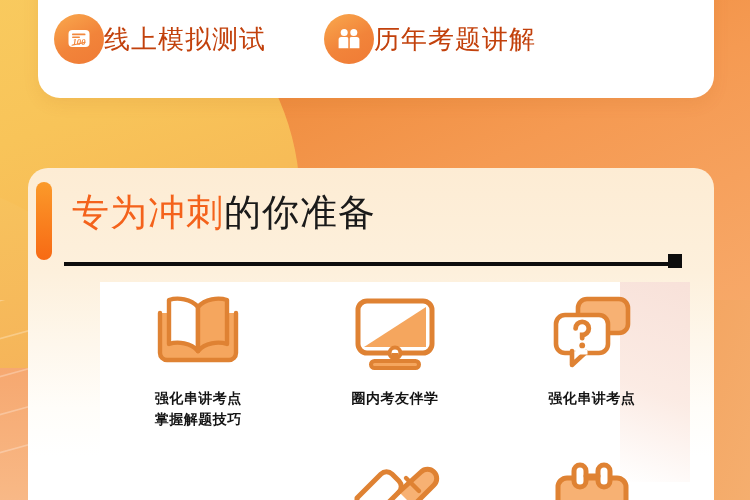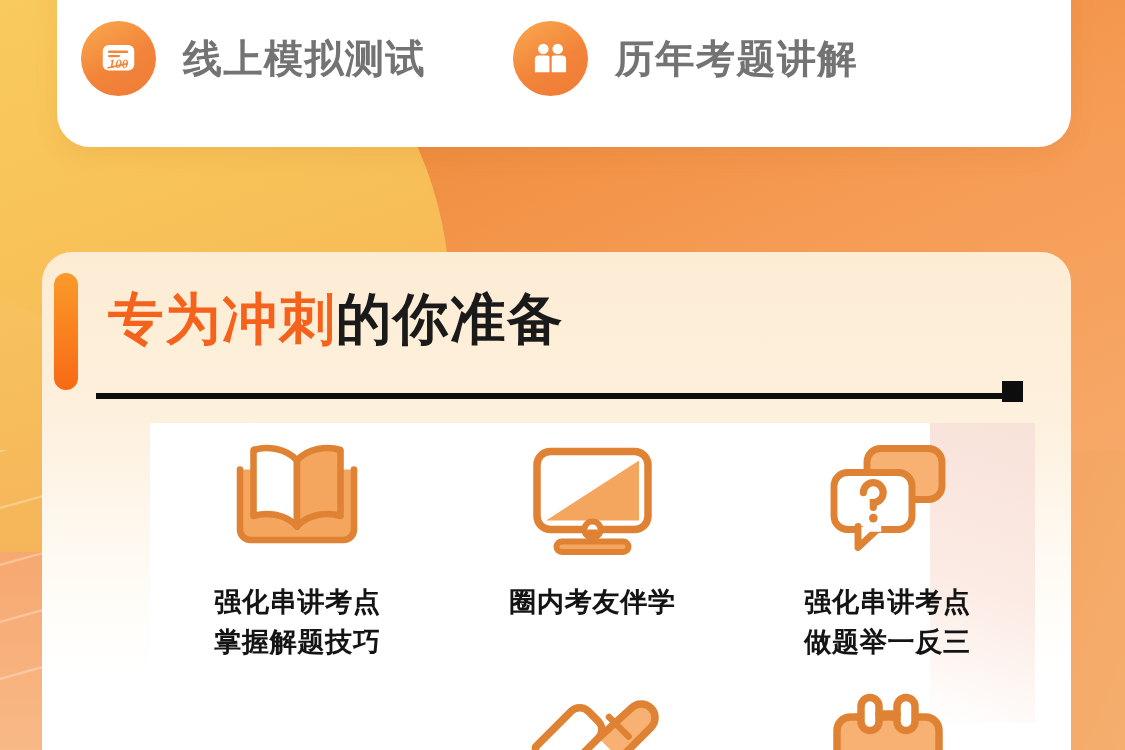--- a/index.html
+++ b/index.html
@@ -54,40 +54,40 @@
   .top-item{ display:flex; align-items:center; }
   .top-item + .top-item{ margin-left:58px; }
 
   .circ{
     width:50px; height:50px; border-radius:50%;
     background:linear-gradient(150deg,#f9a94e 0%,#f2843a 55%,#ef7b36 100%);
     display:flex; align-items:center; justify-content:center;
     flex:0 0 auto;
   }
   .top-label{
-    margin-left:18px; font-size:26px; font-weight:bold; color:#737373;
+    font-size:26px; font-weight:normal; color:#c2410c;
     letter-spacing:1px; white-space:nowrap;
   }
 
   
   .main-card{
     position:absolute; left:28px; top:168px; width:686px; height:400px;
     background:linear-gradient(180deg,#fdecd4 0%,#fdf0dc 26%,#fef7ec 44%,#fffdf9 60%,#ffffff 72%);
     border-radius:20px;
   }
 
   .accent-bar{
     position:absolute; left:8px; top:14px; width:16px; height:78px;
     border-radius:9px;
     background:linear-gradient(180deg,#fb9a2a 0%,#f97f1e 55%,#f76a14 100%);
   }
 
   .head-title{
     position:absolute; left:44px; top:20px;
-    font-size:37px; font-weight:bold; color:#1a1a1a;
+    font-size:37px; font-weight:normal; color:#1a1a1a;
     letter-spacing:1px; white-space:nowrap;
   }
   .head-title .hl{ color:#f4621b; }
 
   .rule{
     position:absolute; left:36px; top:94px; width:614px; height:4px;
     background:#0d0d0d;
   }
   .rule-sq{
     position:absolute; left:640px; top:86px; width:14px; height:14px; background:#0d0d0d;
@@ -105,21 +105,21 @@
     opacity:.9;
   }
 
   .features{
     position:absolute; left:0; top:0; width:590px;
     display:flex; justify-content:space-around; align-items:flex-start;
   }
   .feature{ width:180px; display:flex; flex-direction:column; align-items:center; }
   .feature-icon{ height:100px; display:flex; align-items:center; justify-content:center; }
   .feature-text{
-    margin-top:6px; text-align:left; font-size:18px; font-weight:bold;
+    margin-top:6px; text-align:left; font-size:14px; font-weight:bold;
     color:#141414; line-height:1.5; letter-spacing:.5px; white-space:nowrap;
   }
 
   
   .features-2{
     position:absolute; left:0; top:176px; width:590px;
     display:flex; justify-content:space-around; align-items:flex-start;
   }
   .feature-2{ width:180px; display:flex; justify-content:center; }
 
@@ -231,21 +231,20 @@
               <rect x="36" y="10" width="50" height="34" rx="9" fill="#f7b173" stroke="#df8233" stroke-width="4.6"></rect>
               <rect x="14" y="26" width="52" height="38" rx="9" fill="#ffffff" stroke="#df8233" stroke-width="4.6"></rect>
               <path d="M30 62 L30 76 L44 63" fill="#ffffff" stroke="#df8233" stroke-width="4.6" stroke-linejoin="round" stroke-linecap="round"></path>
               <path d="M33.5 63 h12" stroke="#ffffff" stroke-width="5"></path>
               <path d="M33.6 39.4 a6.6 6.6 0 1 1 6.6 6.6 v3.2" fill="none" stroke="#df8233" stroke-width="4.8" stroke-linecap="round"></path>
               <circle cx="40.2" cy="56.4" r="2.9" fill="#df8233"></circle>
             </svg>
           </div>
           <div class="feature-text">
             <div>强化串讲考点</div>
-            <div>做题举一反三</div>
           </div>
         </div>
 
       </div>
 
       <div class="features-2">
         <div class="feature-2"></div>
 
         <div class="feature-2">
           <span>

